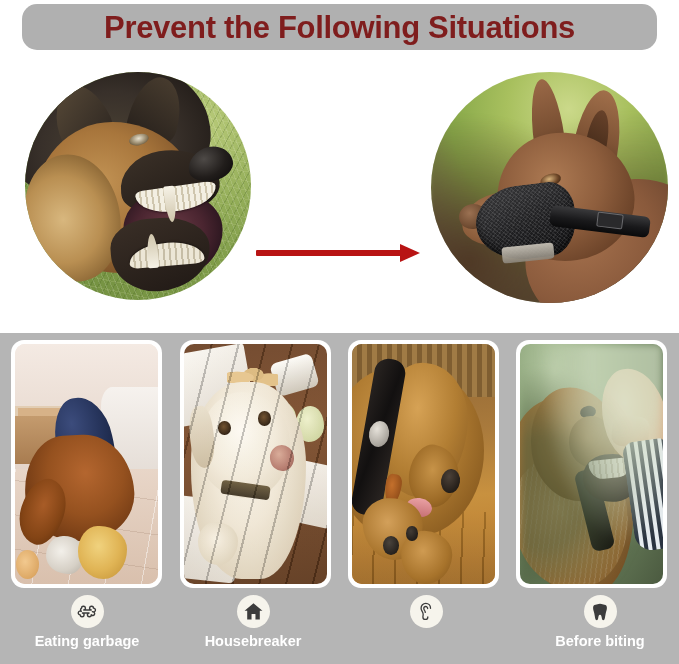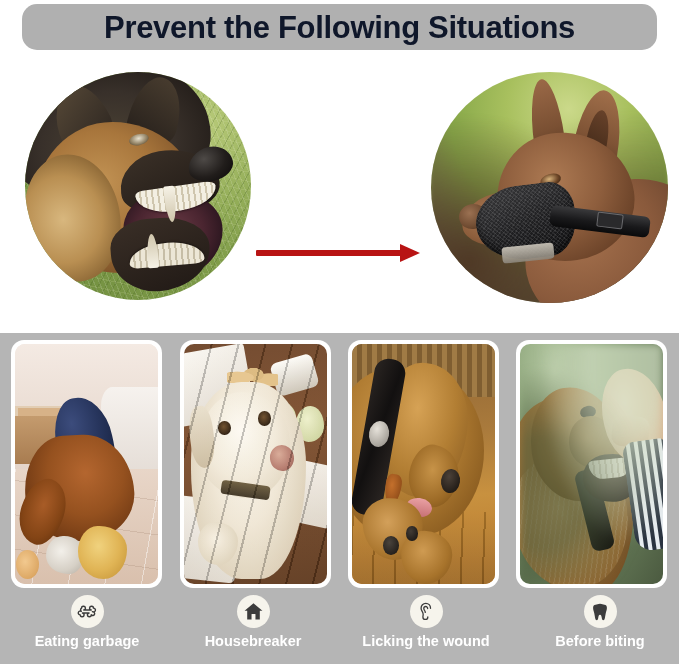--- a/index.html
+++ b/index.html
@@ -12,21 +12,21 @@
   }
   #page{position:relative;width:679px;height:664px;overflow:hidden;background:#fff;}
 
   
   .banner{
     position:absolute;left:22px;top:4px;width:635px;height:46px;
     background:#b0b0b0;border-radius:15px;
     display:flex;align-items:center;justify-content:center;
   }
   .banner-title{
-    color:#0f172a;font-weight:bold;font-size:31px;letter-spacing:-0.3px;
+    color:#7f1d1d;font-weight:bold;font-size:31px;letter-spacing:-0.3px;
     white-space:nowrap;line-height:1;
   }
 
   
   .hero{position:absolute;left:0;top:56px;width:679px;height:276px;}
 
   .circle{
     position:absolute;border-radius:50%;overflow:hidden;
   }
   .circle.before{left:25px;top:16px;width:226px;height:228px;}
@@ -713,21 +713,20 @@
       <div class="feat f3">
         <div class="feat-icon">
           <svg width="21" height="21" viewBox="0 0 24 24" aria-hidden="true">
             <path d="M16.6 8.4c0-3.3-2.3-5.7-5.4-5.7-3.1 0-5.4 2.3-5.4 5.5
                      0 1.5.5 2.4 1.1 3.4.9 1.5 1.3 2.2 1.3 3.6 0 1.4-.3 1.9-.3 3.0
                      0 1.6 1.1 2.9 2.8 2.9 1.8 0 2.8-1.4 2.8-2.9" fill="none" stroke="#3c3c3c" stroke-width="1.5" stroke-linecap="round"></path>
             <path d="M13.3 8.7c0-1.4-.9-2.4-2.2-2.4-1.3 0-2.2 1.0-2.2 2.3
                      0 .9.3 1.4.8 2.1.6.8.9 1.4.9 2.3" fill="none" stroke="#3c3c3c" stroke-width="1.5" stroke-linecap="round"></path>
           </svg>
         </div>
-        <div class="feat-label">Licking the wound</div>
       </div>
 
       <div class="feat f4">
         <div class="feat-icon">
           <svg width="20" height="20" viewBox="0 0 24 24" aria-hidden="true">
             <path d="M12 2.2c-2.6 0-3.4 1.0-5.4 1.0-1.7 0-2.9 1.3-2.9 3.6
                      0 2.5.8 4.2 1.4 6.6.5 2.0.6 4.1 1.1 6.0.3 1.2.9 2.4 1.9 2.4
                      1.2 0 1.5-1.3 1.8-3.0.3-1.8.5-3.6 2.1-3.6 1.6 0 1.8 1.8 2.1 3.6
                      .3 1.7.6 3.0 1.8 3.0 1.0 0 1.6-1.2 1.9-2.4.5-1.9.6-4.0 1.1-6.0
                      .6-2.4 1.4-4.1 1.4-6.6 0-2.3-1.2-3.6-2.9-3.6-2 0-2.8-1.0-5.4-1.0Z" fill="#3c3c3c"></path>

